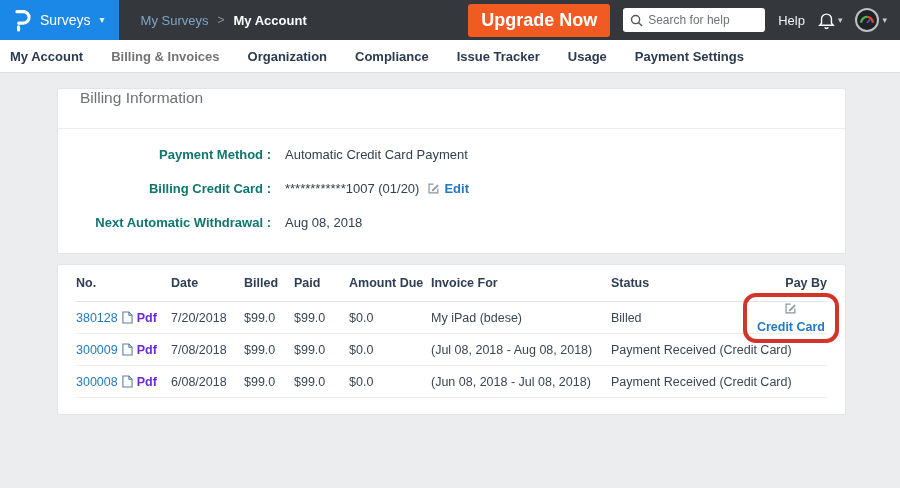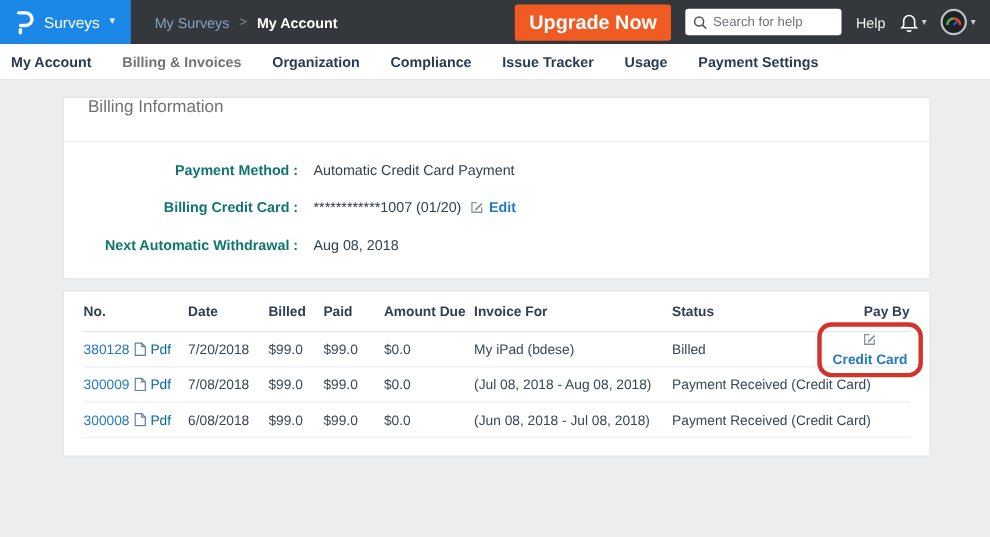--- a/index.html
+++ b/index.html
@@ -87,21 +87,21 @@
   .tbl { margin:0 18px 16px; font-size:12.5px; }
   .t-head, .t-row {
     display:grid; grid-template-columns:95px 73px 50px 55px 82px 180px auto;
     align-items:center; position:relative;
   }
   .t-head { height:37px; font-weight:bold; color:#2E3E54; border-bottom:1px solid #E4E5E6; }
   .t-row { height:32px; color:#3A4654; border-bottom:1px solid #EDEDEE; }
   .c-payby { position:absolute; right:0; top:50%; transform:translateY(-50%); white-space:nowrap; }
   .no-cell { display:flex; align-items:center; gap:4px; }
   .inv-link { color:#2479C2; text-decoration:none; cursor:pointer; }
-  .pdf-link { color:#0369a1; font-weight:normal; text-decoration:none; cursor:pointer; }
+  .pdf-link { color:#6d28d9; font-weight:bold; text-decoration:none; cursor:pointer; }
   .pay-link {
     display:inline-flex; align-items:center; gap:5px; color:#2479C2;
     font-weight:bold; text-decoration:none; cursor:pointer; font-size:12.5px; white-space:nowrap;flex-direction:column;
   }
   .red-annotation {
     position:absolute; right:-12px; top:50%; transform:translateY(-50%);
     border:4px solid #D2342A; border-radius:13px; padding:5px 10px;
     display:flex; align-items:center; background:transparent;
   }
 </style>

